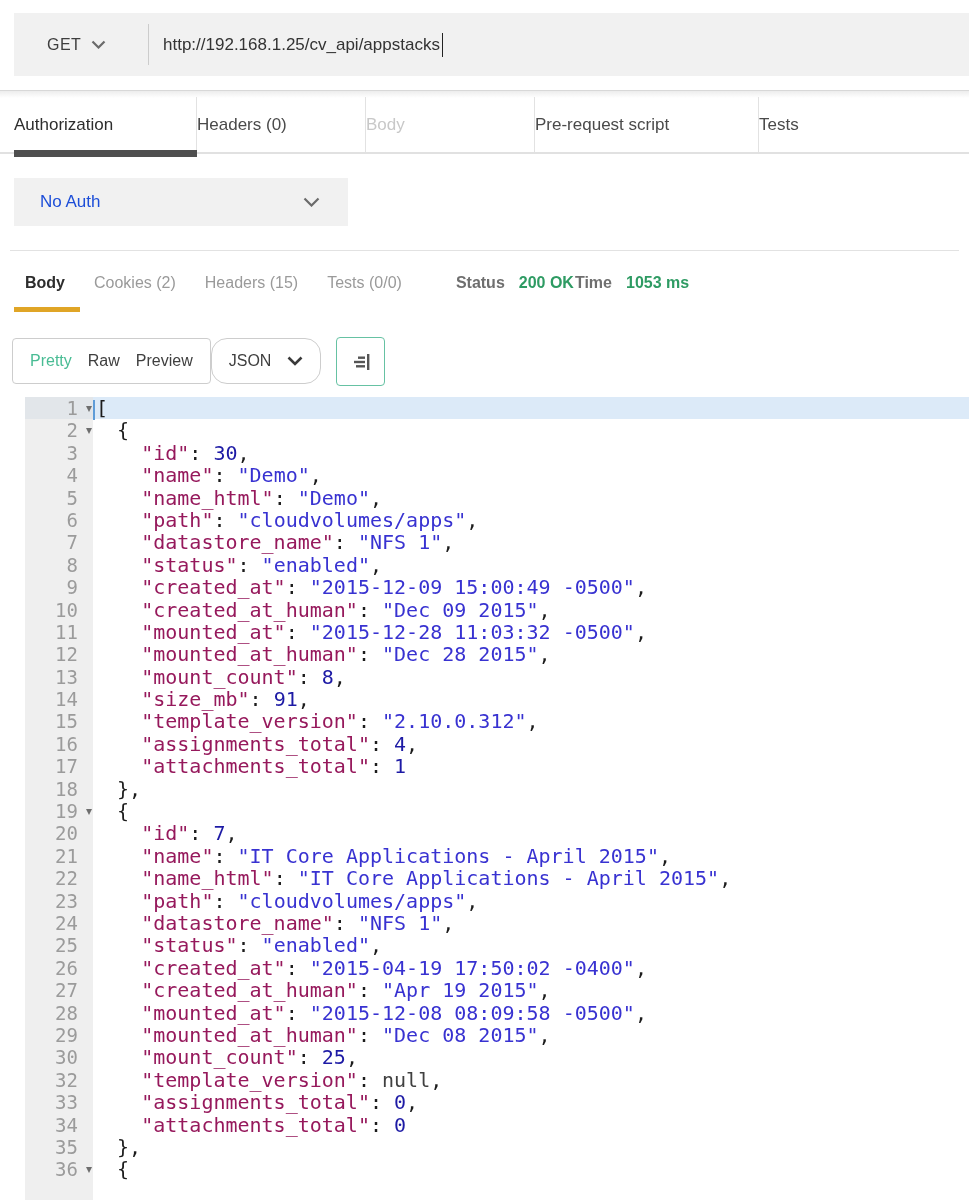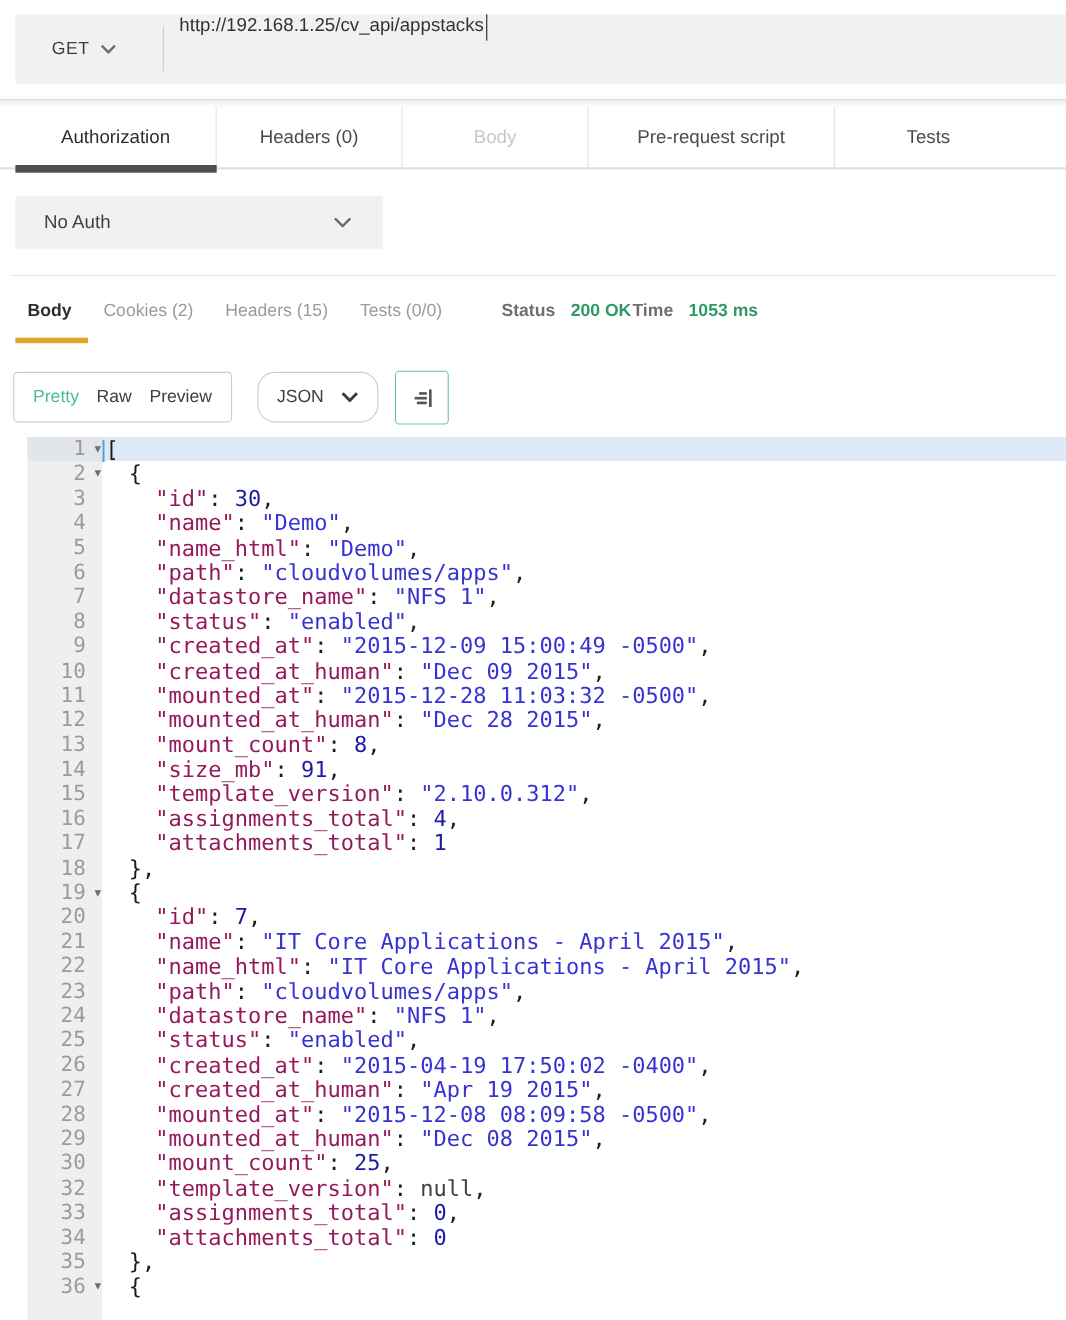--- a/index.html
+++ b/index.html
@@ -7,59 +7,59 @@
   .app {
     position:relative; width:969px; height:1200px; overflow:hidden;
     background:#fff; font-family:"Liberation Sans", sans-serif; color:#333;
   }
   
   .urlbar { position:absolute; left:14px; top:13px; width:955px; height:63px;
     background:#F1F1F1; display:flex; align-items:stretch; }
   .method { width:134px; display:flex; align-items:center; padding-left:33px; gap:10px; cursor:pointer; }
   .method-label { font-size:16px; letter-spacing:.5px; color:#3E3E3E; }
   .vdiv { width:1px; background:#CCCCCC; margin:11px 0; }
-  .urlfield { display:flex; padding-left:14px; font-size:17px; color:#333; flex:1; }
+  .urlfield { display:flex; align-items:center; padding-left:14px; font-size:17px; color:#333; flex:1; }
   .text-caret { display:inline-block; width:1px; height:24px; background:#222; margin-left:2px; }
   .chev { display:inline-block; }
   
   .hdr-shadow { position:absolute; left:0; top:90px; width:969px; height:8px;
     background:linear-gradient(#D8D8D8 0 1px, #EDEDED 1px, #FFFFFF 100%); }
   
   .req-tabs { position:absolute; left:14px; top:97px; height:55px; display:flex; }
-  .req-tab { display:flex; align-items:center; justify-content:center; font-size:17px;
+  .req-tab { display:flex; align-items:center; justify-content:flex-start; font-size:17px;
     color:#4A4A4A; border-right:1px solid #E2E2E2; cursor:pointer; }
   .req-tab:last-child { border-right:none; }
   .rt0 { width:183px; } .rt1 { width:169px; } .rt2 { width:169px; } .rt3 { width:224px; } .rt4 { width:170px; }
   .req-tab.active { color:#2D2D2D; }
   .req-tab.disabled { color:#C8C8C8; }
   .tabline { position:absolute; left:0; top:152px; width:969px; height:2px; background:#E1E1E1; }
   .active-underline { position:absolute; left:14px; top:150px; width:183px; height:7px; background:#4F4F4F; }
   
   .auth-select { position:absolute; left:14px; top:178px; width:334px; height:48px;
     background:#F1F1F1; display:flex; align-items:center; justify-content:space-between;
     padding:0 28px 0 26px; cursor:pointer; }
-  .auth-select span { font-size:17px; color:#404040; }
+  .auth-select span { font-size:17px; color:#1d4ed8; }
   .sec-div { position:absolute; left:10px; top:250px; width:949px; height:1px; background:#E2E2E2; }
   
   .resp-meta { position:absolute; left:25px; top:274px; display:flex; align-items:baseline; font-size:16px; }
   .resp-tab { color:#9A9A9A; cursor:pointer; }
   .resp-tab.active { color:#2D2D2D; font-weight:bold; }
   .rm-gap { margin-left:29px; }
   .status-group { margin-left:54px; display:flex; align-items:baseline; }
   .meta-label { color:#6F6F6F; font-weight:bold;text-align:center; }
   .meta-green { color:#2E9B63; font-weight:bold; margin-left:14px; }
   .time-label { margin-left:1px; }
   .body-underline { position:absolute; left:14px; top:307px; width:66px; height:5px; background:#E0A526; }
   
   .viewbar { position:absolute; left:12px; top:338px; display:flex; align-items:flex-start; }
   .btn-group { height:46px; border:1px solid #CDCDCD; border-radius:4px; background:#fff;
     display:flex; align-items:center; padding:0 17px; gap:16px; font-size:16px; }
   .vm { color:#3F3F3F; cursor:pointer; }
   .vm.active { color:#49BC94; }
-  .json-btn { margin-left:23px; cursor:pointer;border-radius:16px; }
+  .json-btn { cursor:pointer;border-radius:16px; }
   .json-btn span { color:#3F3F3F; }
   .fmt-btn { margin-left:15px; width:49px; height:49px; margin-top:-1px; border:1px solid #66C2A3;
     border-radius:4px; background:#fff; display:flex; align-items:center; justify-content:center; cursor:pointer; }
   
   .editor { position:absolute; left:0; top:397px; width:969px; height:803px; overflow:hidden;
     font-family:"DejaVu Sans Mono", monospace; }
   .gutter-bg { position:absolute; left:25px; top:0; width:68px; height:803px; background:#EFEFEF; }
   .lines { position:absolute; left:0; top:0; width:969px; }
   .cm-line { display:flex; height:22.4px; line-height:22.4px; padding-left:25px; }
   .gut { position:relative; width:68px; text-align:right; padding-right:15px;

